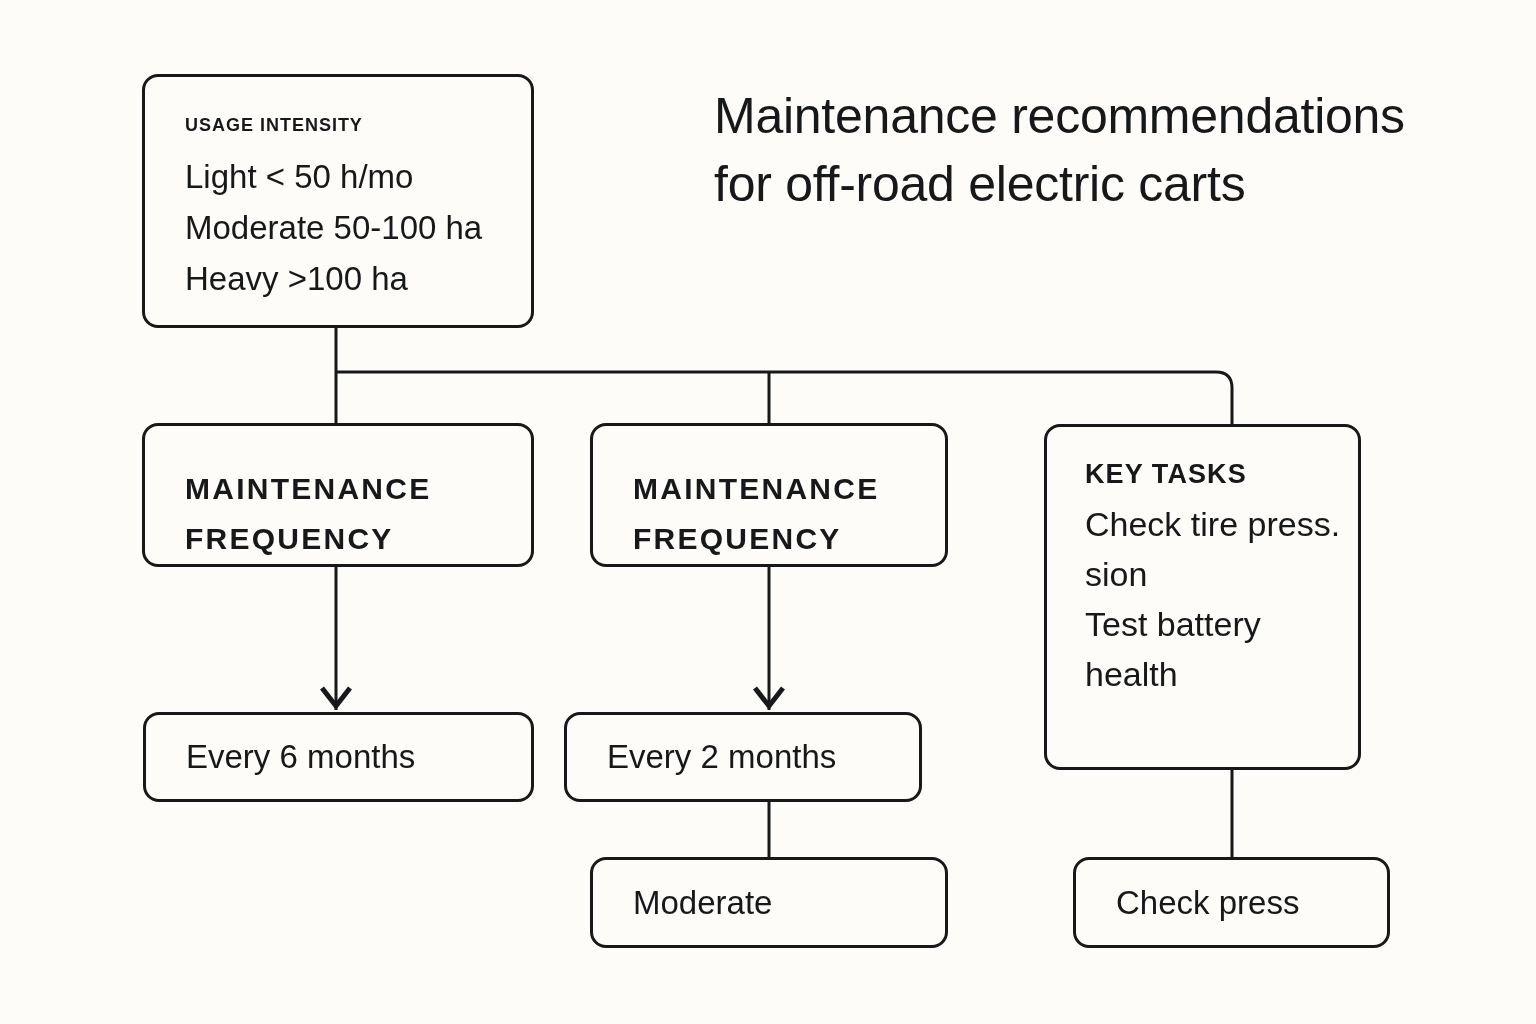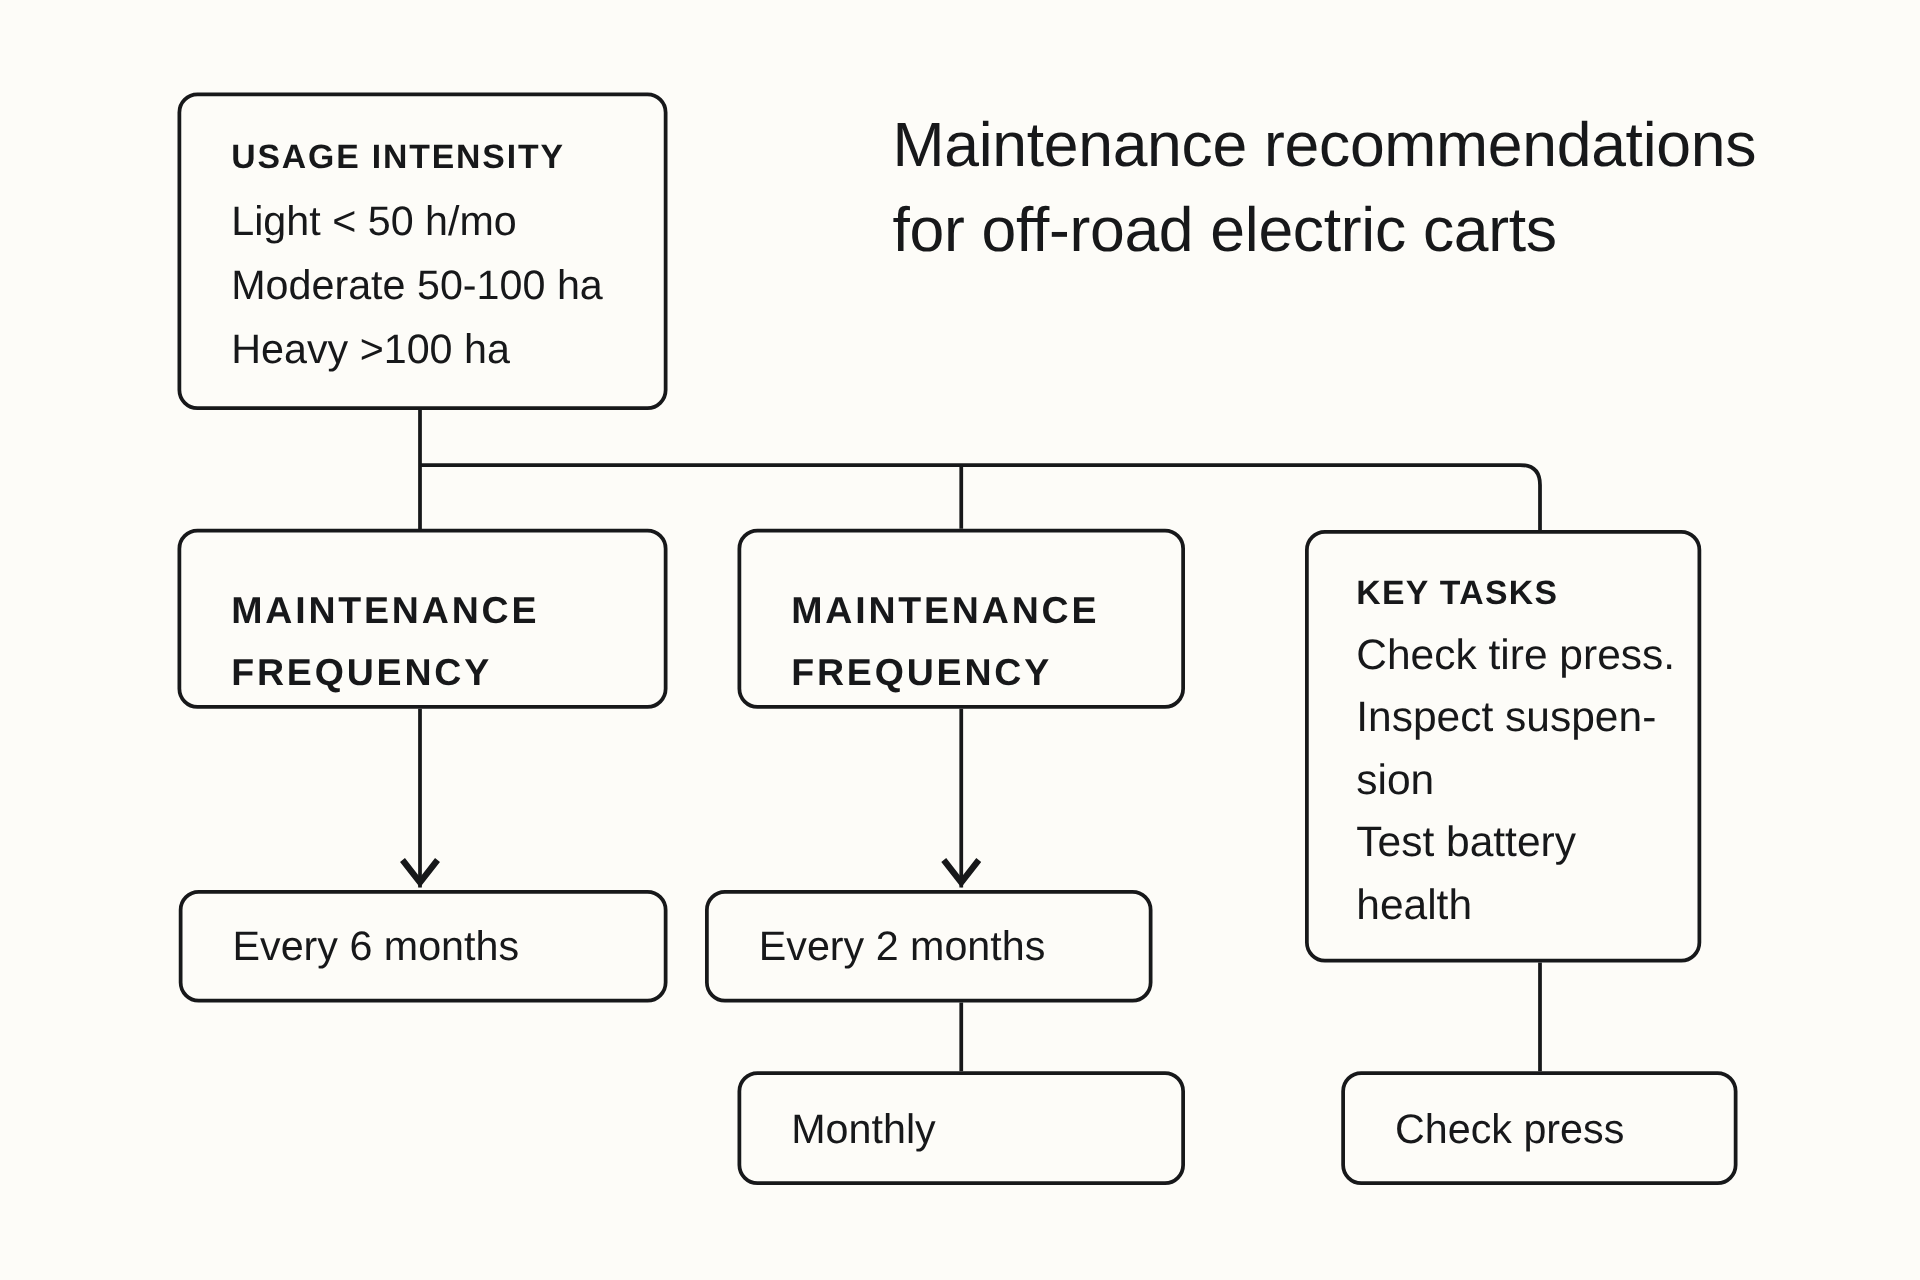--- a/index.html
+++ b/index.html
@@ -58,21 +58,21 @@
   #box-usage {
     left: 142px;
     top: 74px;
     width: 392px;
     height: 254px;
     padding: 0 0 0 40px;
     justify-content: flex-start;
     padding-top: 28px;
   }
   #box-usage .node-title {
-    font-size: 27px;
+    font-size: 18px;
     line-height: 40px;
     margin-bottom: 6px;
   }
   #box-usage .node-line {
     font-size: 33px;
     line-height: 51px;
     font-weight: 400;
   }
 
   
@@ -188,35 +188,34 @@
   </div>
 
   <div class="node freq-box" id="box-freq-2">
     <span class="node-title">MAINTENANCE</span>
     <span class="node-title">FREQUENCY</span>
   </div>
 
   <div class="node" id="box-keytasks">
     <span class="node-title">KEY TASKS</span>
     <span class="node-line">Check tire press.</span>
-    <span class="node-line">Inspect suspen-</span>
     <span class="node-line">sion</span>
     <span class="node-line">Test battery</span>
     <span class="node-line">health</span>
   </div>
 
   <div class="node leaf" id="box-every3">
     <span class="node-line">Every 6 months</span>
   </div>
 
   <div class="node leaf" id="box-every2">
     <span class="node-line">Every 2 months</span>
   </div>
 
   <div class="node leaf" id="box-monthly">
-    <span class="node-line">Monthly</span>
+    <span class="node-line">Moderate</span>
   </div>
 
   <div class="node leaf" id="box-checkteet">
     <span class="node-line">Check press</span>
   </div>
 
 </div>
 
 </body></html>

